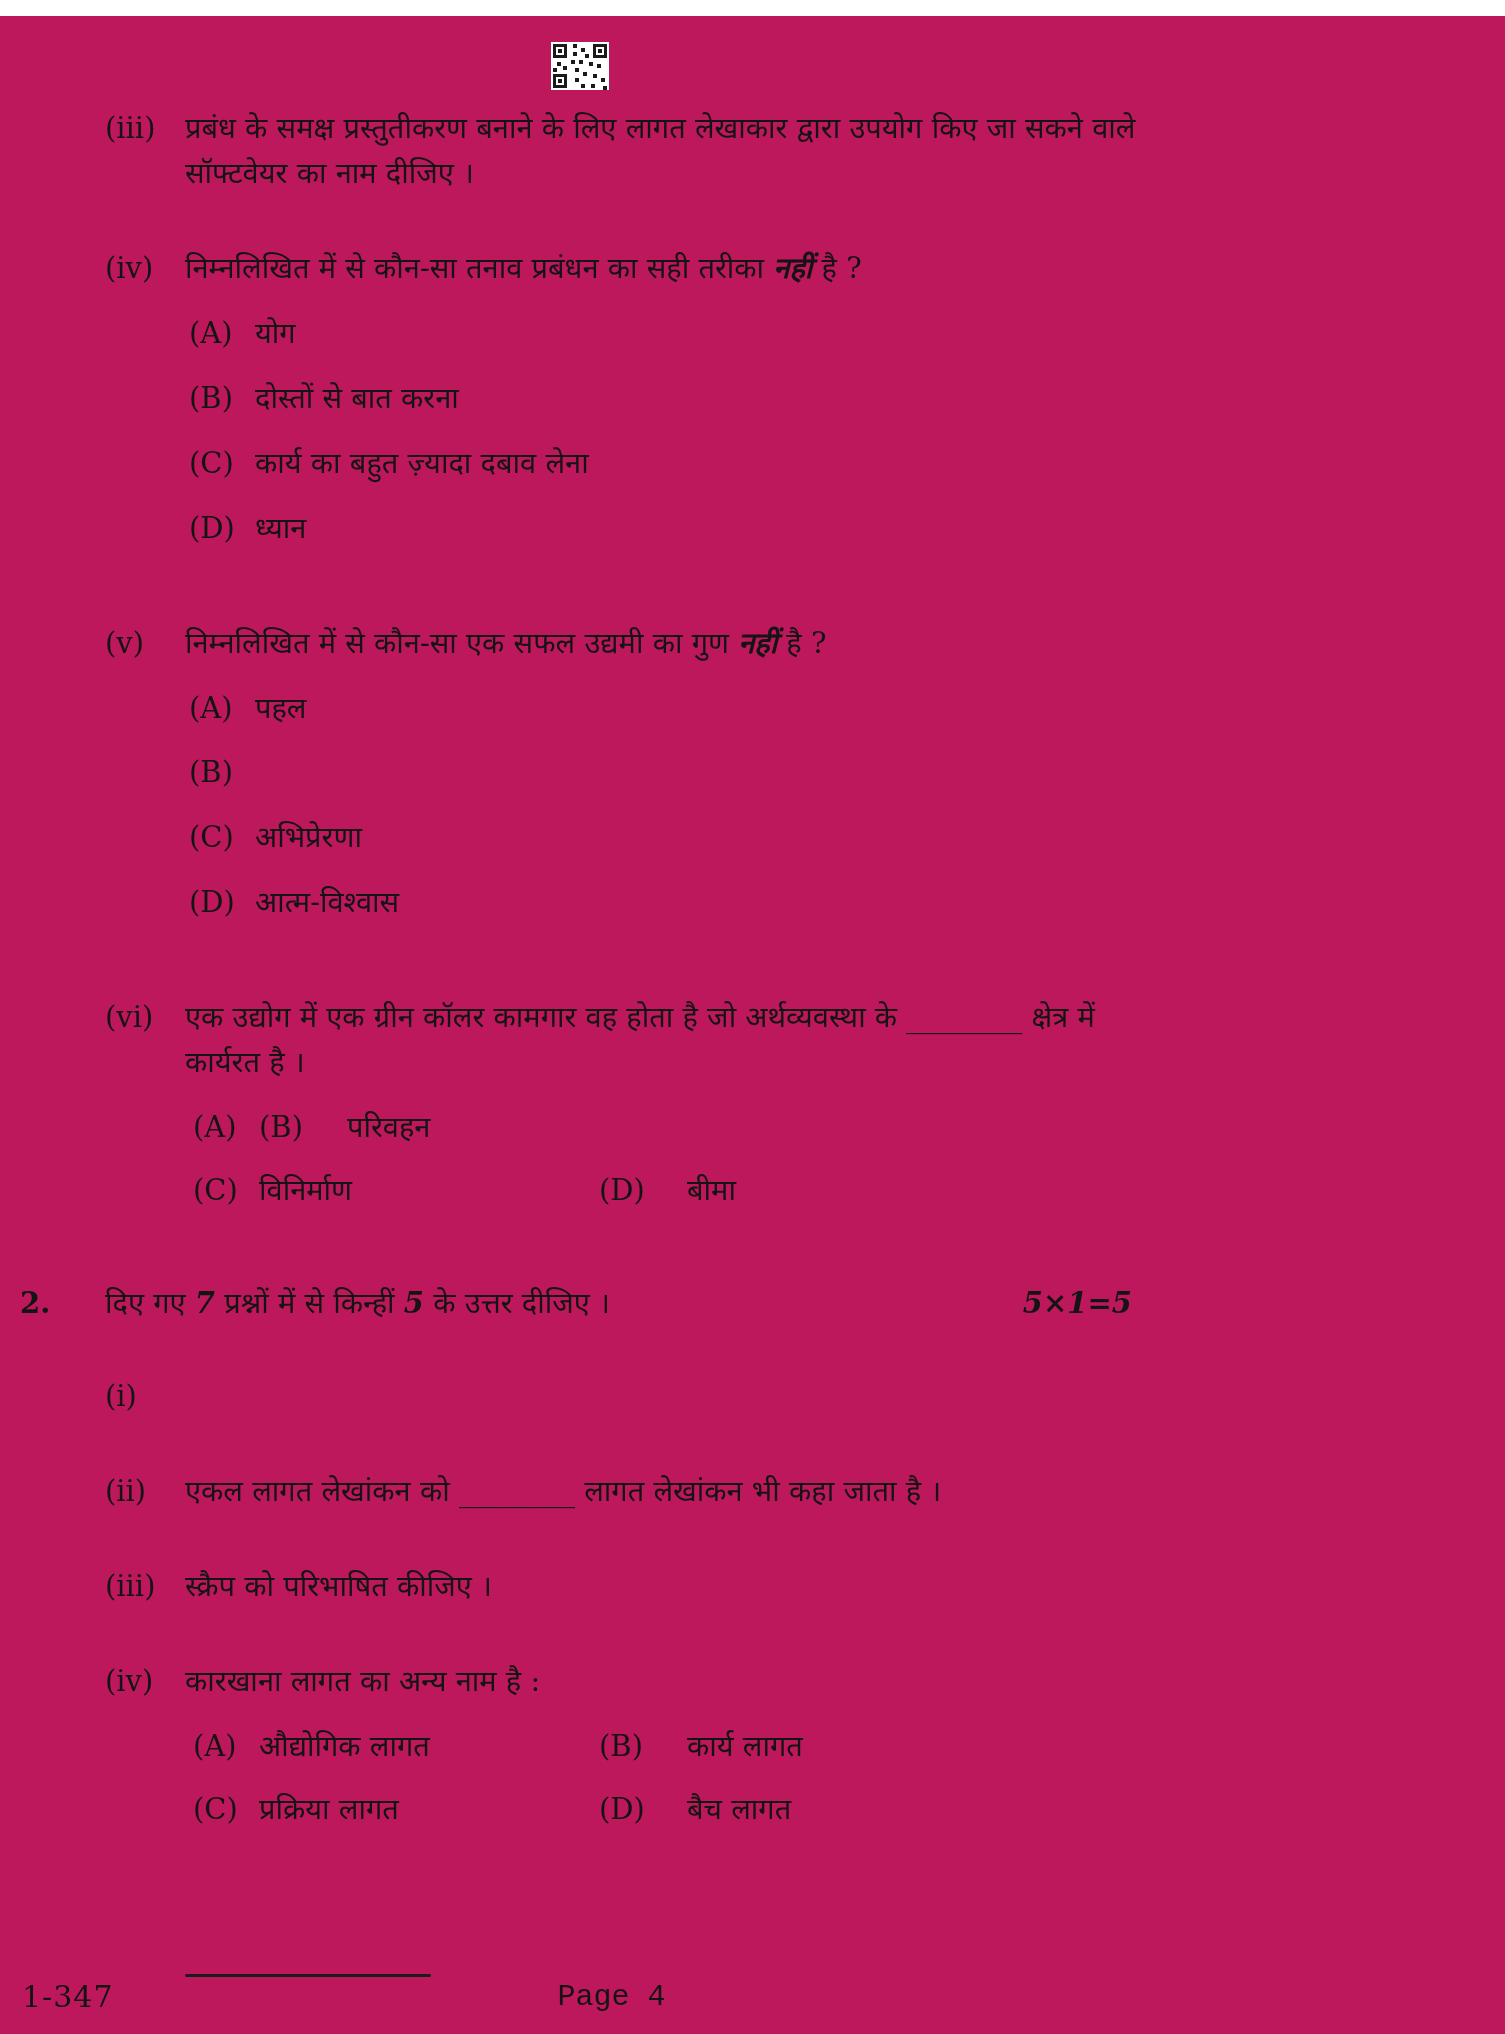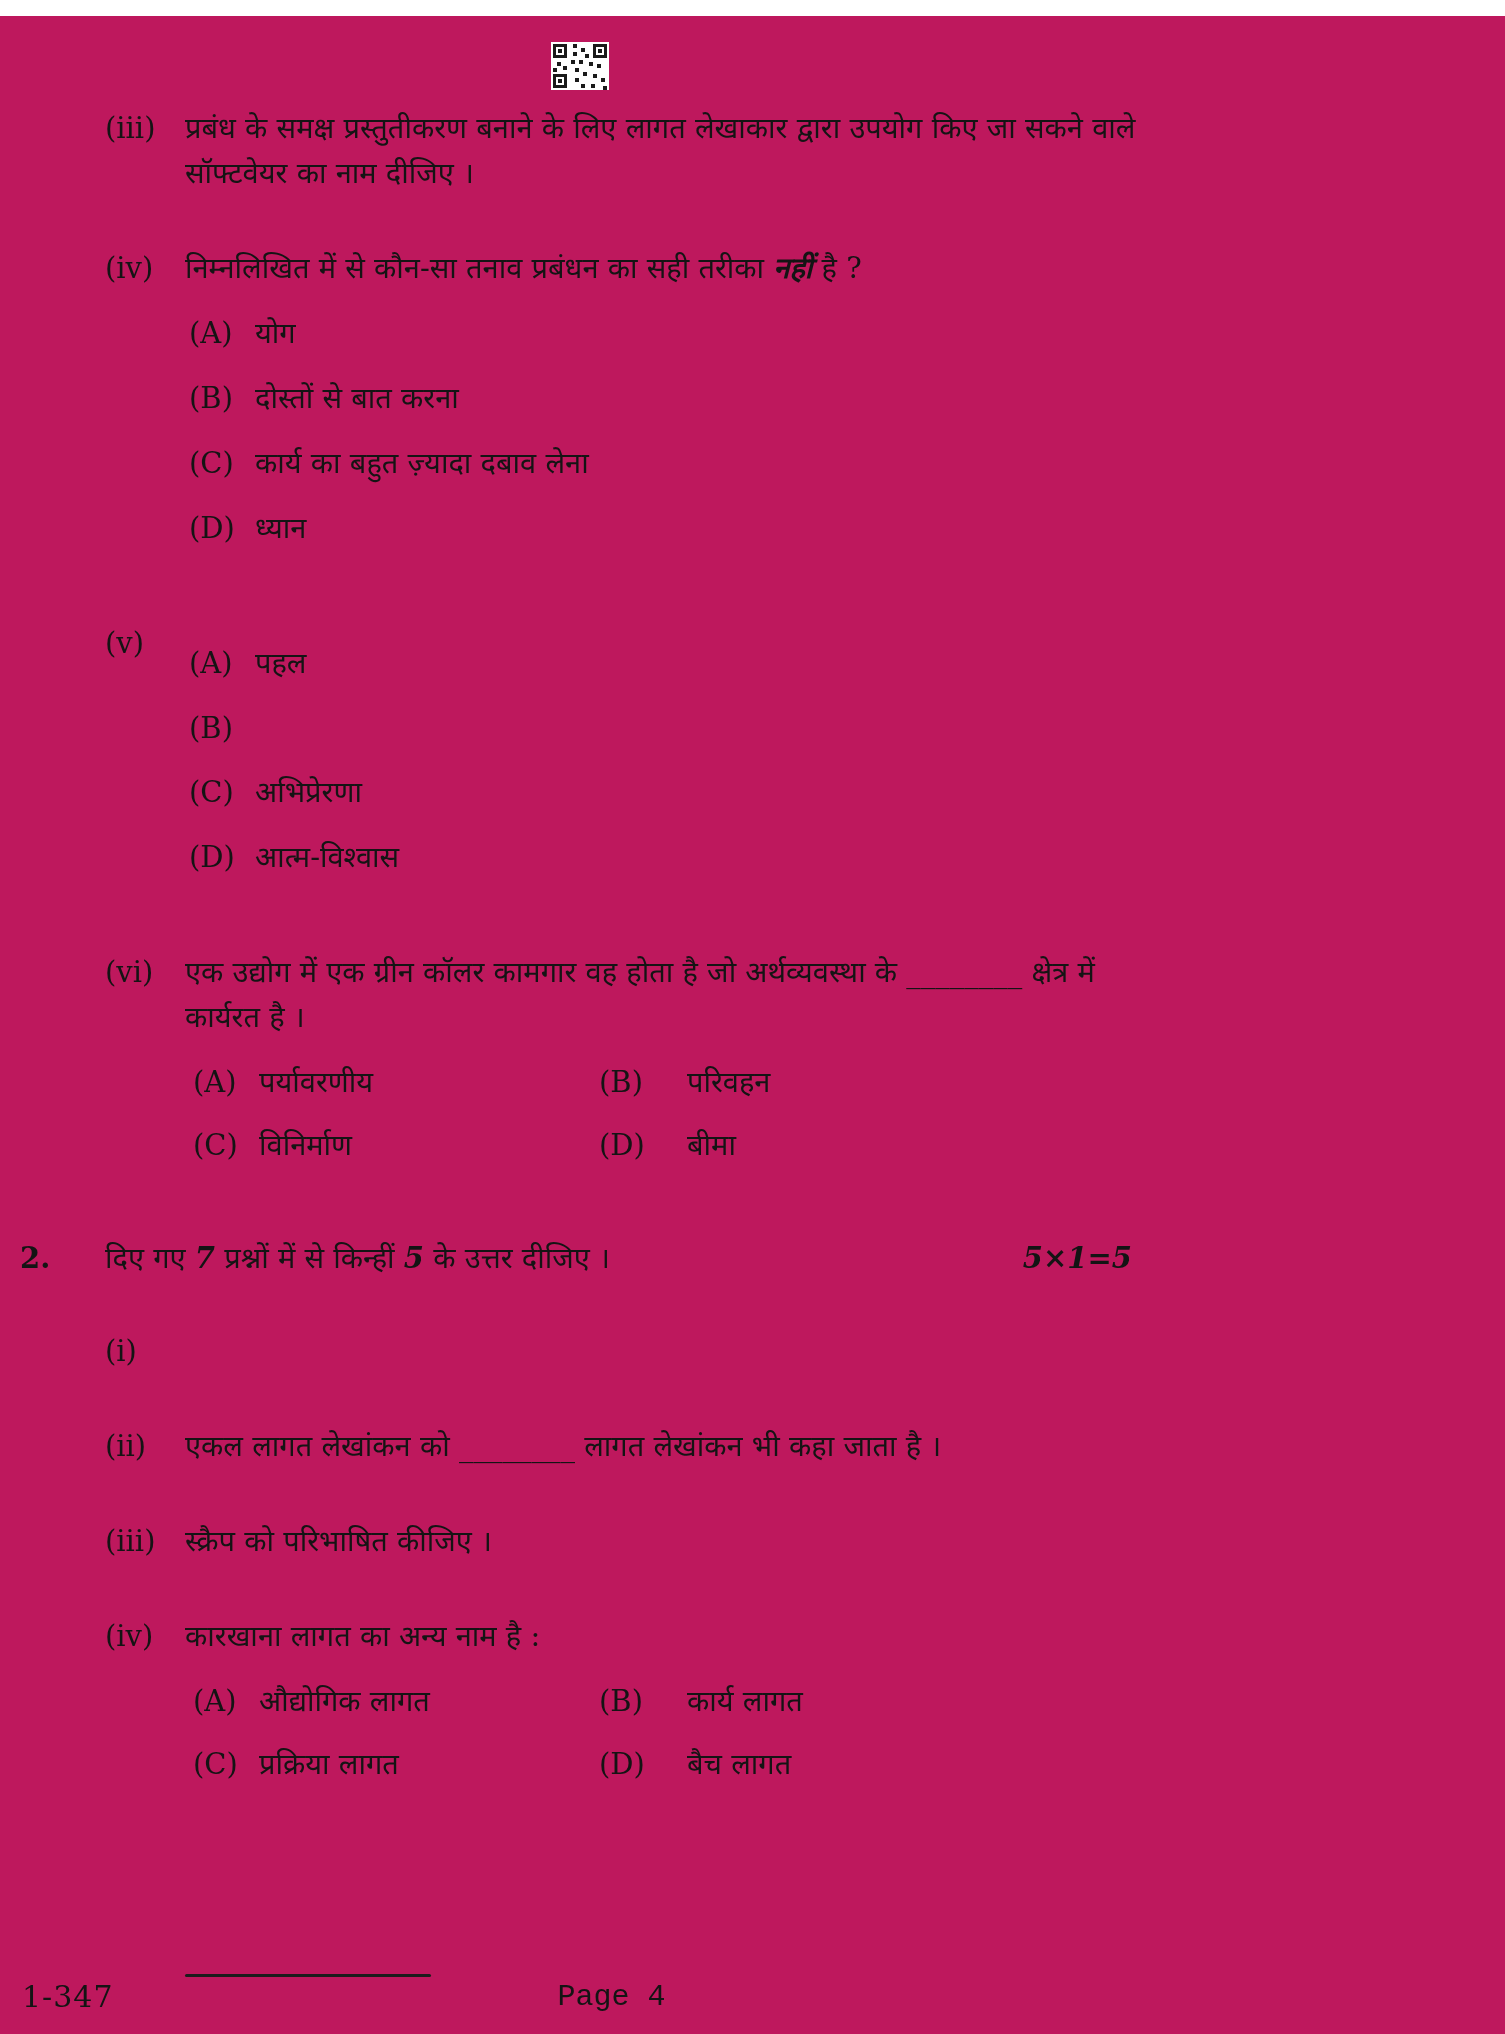--- a/index.html
+++ b/index.html
@@ -128,20 +128,21 @@
             <span class="opt-label">(D)</span>
             <span class="opt-text">ध्यान</span>
           </div>
         </div>
       </div>
     </div>
 
     <div class="q-item">
       <div class="q-num">(v)</div>
       <div class="q-body">
+        <p class="q-text"><span>निम्नलिखित में से कौन-सा एक सफल उद्यमी का गुण </span><span class="emph">नहीं</span><span> है ?</span></p>
         <div class="options">
           <div class="opt">
             <span class="opt-label">(A)</span>
             <span class="opt-text">पहल</span>
           </div>
           <div class="opt">
             <span class="opt-label">(B)</span>
           </div>
           <div class="opt">
             <span class="opt-label">(C)</span>
@@ -155,21 +156,20 @@
       </div>
     </div>
 
     <div class="q-item">
       <div class="q-num">(vi)</div>
       <div class="q-body">
         <p class="q-text">एक उद्योग में एक ग्रीन कॉलर कामगार वह होता है जो अर्थव्यवस्था के ________ क्षेत्र में कार्यरत है ।</p>
         <div class="options">
           <div class="opt2">
             <span class="opt-label">(A)</span>
-            <span class="opt-text t1">पर्यावरणीय</span>
             <span class="opt-label l2">(B)</span>
             <span class="opt-text">परिवहन</span>
           </div>
           <div class="opt2">
             <span class="opt-label">(C)</span>
             <span class="opt-text t1">विनिर्माण</span>
             <span class="opt-label l2">(D)</span>
             <span class="opt-text">बीमा</span>
           </div>
         </div>

